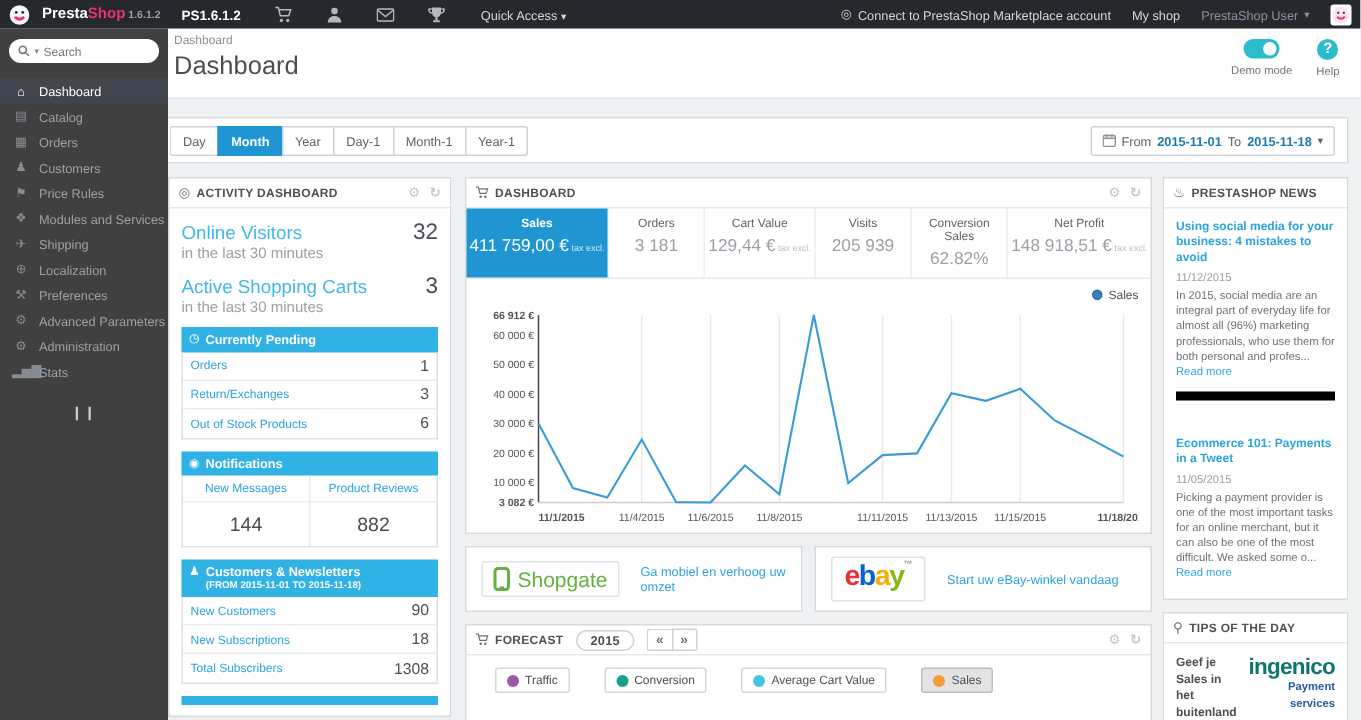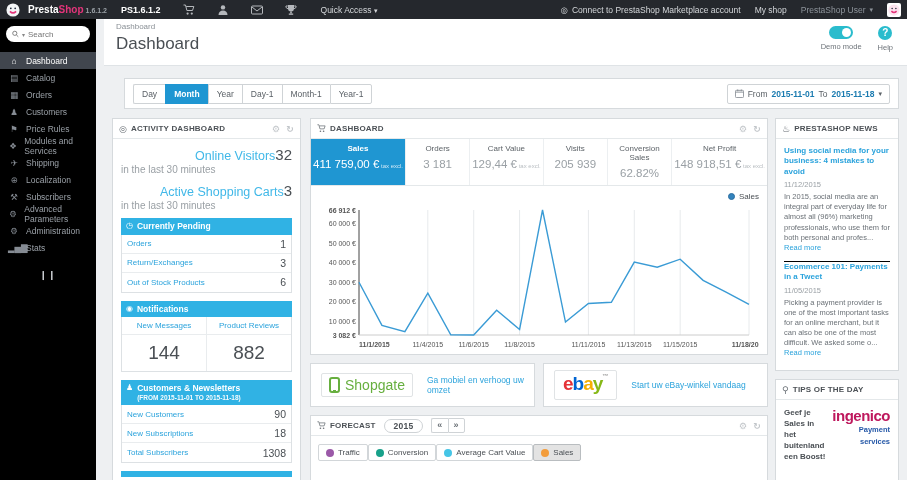--- a/index.html
+++ b/index.html
@@ -16,21 +16,21 @@
   .tb-shopver { font-size:9px; font-weight:bold; color:#fff; margin-left:6px; }
   .tb-ico { width:12px; height:12px; margin-left:14px; opacity:.85; }
   .tb-quick { margin-left:16px; font-size:8.5px; color:#d4d7da; cursor:pointer; }
   .tb-right { margin-left:auto; display:flex; align-items:center; gap:14px; padding-right:6px; font-size:8.5px; }
   .tb-link { color:#d4d7da; cursor:pointer; display:flex; align-items:center; gap:4px; }
   .tb-user { color:#8d939a; }
   .caret { font-size:7px; }
   .tb-avatar { width:14px; height:14px; border-radius:2px; background:#fff; display:flex; align-items:center; justify-content:center; overflow:hidden; }
 
   
-  #sidebar { position:absolute; top:19px; left:0; width:96px; bottom:0; background:#000000; z-index:20; }
+  #sidebar { position:absolute; top:19px; left:0; width:112px; bottom:0; background:#404040; z-index:20; }
   .search-wrap { margin:7px 6px 10px 6px; background:#fff; border-radius:9px; height:16px; display:flex; align-items:center; padding:0 6px; gap:3px; }
   .search-wrap input { border:none; outline:none; width:56px; font-size:8px; color:#555; background:transparent; font-family:inherit; }
   .search-wrap .sc { font-size:6px; color:#888; }
   .menu-item { height:17px; display:flex; align-items:center; padding-left:8px; gap:6px; cursor:pointer; color:#9aa0a7; }
   .menu-item .mi-ico { width:12px; text-align:center; font-size:8.5px; color:#858b93; }
   .menu-item .mi-label { font-size:8.5px; }
   .menu-item.active { background:#41464e; color:#fff; }
   .menu-item.active .mi-ico { color:#fff; }
   .sb-collapse { margin-top:14px; text-align:center; color:#c8cbcf; font-size:9px; letter-spacing:1px; cursor:pointer; }
 
@@ -40,21 +40,21 @@
   .breadcrumb { font-size:8px; color:#8a9096; }
   .page-title { font-size:17px; color:#4a4f54; font-weight:normal; margin-top:3px; }
   .header-tools { position:absolute; right:14px; top:7px; display:flex; gap:16px; text-align:center; }
   .tool { display:flex; flex-direction:column; align-items:center; gap:3px; cursor:pointer; }
   .toggle { width:24px; height:13px; border-radius:7px; background:#2abccd; position:relative; }
   .toggle .knob { position:absolute; right:2px; top:2px; width:9px; height:9px; border-radius:50%; background:#fff; }
   .help-circ { width:14px; height:14px; border-radius:50%; background:#2abccd; color:#fff; font-size:10px; font-weight:bold; line-height:14px; }
   .tool-label { font-size:7.5px; color:#6e747a; }
 
   
-  #toolbar { position:absolute; top:59px; left:20px; right:8px; height:31px; background:#fff; border:1px solid #d6dadd; display:flex; align-items:center; padding:0 8px; }
+  #toolbar { position:absolute; top:59px; left:0; right:8px; height:31px; background:#fff; border:1px solid #d6dadd; display:flex; align-items:center; padding:0 8px; }
   .seg { display:flex; }
   .seg button { border:1px solid #cfd3d6; border-right:none; background:#fff; color:#5a6066; font-size:8.5px; padding:4px 8px; cursor:pointer; font-family:inherit; }
   .seg button:first-child { border-radius:2px 0 0 2px; }
   .seg button:last-child { border-right:1px solid #cfd3d6; border-radius:0 2px 2px 0; }
   .seg button.active { background:#1f96d2; border-color:#1f96d2; color:#fff; font-weight:bold; }
   .date-btn { margin-left:auto; border:1px solid #cfd3d6; background:#fff; border-radius:2px; font-size:8.5px; color:#5a6066; padding:4px 7px; display:flex; align-items:center; gap:4px; cursor:pointer; }
   .date-btn b { color:#1b7bb0; }
 
   
   .col { position:absolute; top:99px; bottom:0; overflow:hidden; }
@@ -63,37 +63,37 @@
   #col-right { left:671px; width:124px; }
 
   .panel { background:#fff; border:1px solid #d6dadd; }
   .panel-h { height:20px; border-bottom:1px solid #e4e8ea; display:flex; align-items:center; gap:4px; padding:0 6px; font-size:8px; font-weight:bold; color:#4c5156; letter-spacing:.2px; }
   .panel-h .ph-ico { color:#6a7076; font-size:9px; display:flex; }
   .panel-h .ph-ctrl { margin-left:auto; display:flex; gap:6px; color:#c2c6ca; font-size:9px; }
   .panel-h .ph-ctrl span { cursor:pointer; }
 
   
   .act-body { padding:7px 8px; }
-  .stat-line { display:flex; align-items:baseline; justify-content:flex-end; }
+  .stat-line { display:flex; align-items:baseline; justify-content:space-between; }
   .stat-line .sl-label { color:#41b8e8; font-size:12.5px; cursor:pointer; }
   .stat-line .sl-value { font-size:15px; color:#4a4f54; }
   .stat-sub { font-size:10px; color:#9aa0a5; margin:1px 0 7px 0; }
   .blue-bar { background:#30b2e4; color:#fff; font-size:8.5px; font-weight:bold; padding:3px 5px; display:flex; gap:4px; margin-top:8px; line-height:1.25; }
   .blue-bar .bb-ico { font-size:8px; }
   .blue-bar .bb-sub { display:block; font-weight:bold; font-size:6.5px; opacity:.95; }
   .mini-table { border:1px solid #dde1e4; border-top:none; }
   .mini-row { display:flex; justify-content:space-between; align-items:center; height:19px; padding:0 5px; border-bottom:1px solid #e9ecee; cursor:pointer; }
   .mini-row:last-child { border-bottom:none; }
   .mini-row .mr-label { color:#2ba3dc; font-size:8px; }
   .mini-row .mr-value { color:#4a4f54; font-size:10.5px; }
   .notif-table { border:1px solid #dde1e4; border-top:none; display:flex; }
   .notif-col { flex:1; text-align:center; }
   .notif-col + .notif-col { border-left:1px solid #e9ecee; }
   .notif-col .nc-label { color:#2ba3dc; font-size:8px; padding:4px 0; border-bottom:1px solid #e9ecee; cursor:pointer; }
-  .notif-col .nc-value { font-size:19px; color:#4a4f54; padding:7px 0; }
+  .notif-col .nc-value { font-size:13px; color:#4a4f54; padding:7px 0; }
 
   
   .kpi-row { display:flex; border-bottom:1px solid #e4e8ea; }
   .kpi { flex:1; text-align:center; padding:5px 2px 6px 2px; border-right:1px solid #eceff1; cursor:pointer; }
   .kpi:last-child { border-right:none; }
   .kpi .k-label { font-size:8px; color:#5d6368; margin-bottom:5px; }
   .kpi .k-value { font-size:11.5px; color:#9aa0a5; white-space:nowrap; }
   .kpi .k-suffix { font-size:6px; color:#b9bec2; }
   .kpi.active { background:#1f96d2; }
   .kpi.active .k-label { color:#fff; font-weight:bold; }
@@ -114,40 +114,40 @@
   .ebay-logo { border:1px solid #e0e3e5; padding:2px 8px 4px 8px; border-radius:2px; background:#fff; font-weight:bold; font-size:19px; letter-spacing:-1px; }
   .ebay-tm { font-size:6px; color:#999; letter-spacing:0; vertical-align:top; }
 
   
   #forecast { margin-top:8px; height:120px; }
   .year-pill { border:1px solid #cfd3d6; border-radius:9px; padding:1px 9px; font-size:8.5px; color:#4a4f54; font-weight:bold; background:#fff; margin-left:4px; }
   .nav-btns { display:flex; margin-left:4px; }
   .nav-btns span { border:1px solid #cfd3d6; background:#fff; color:#6a7076; font-size:9px; line-height:13px; padding:0 5px; cursor:pointer; }
   .nav-btns span:first-child { border-right:none; border-radius:2px 0 0 2px; }
   .nav-btns span:last-child { border-radius:0 2px 2px 0; }
-  .fc-legend { display:flex; gap:0; padding:8px 7px; }
+  .fc-legend { display:flex; gap:23px; padding:8px 7px;margin-left:12px; }
   .fc-btn { display:flex; align-items:center; gap:4px; border:1px solid #d2d6d9; background:#fff; border-radius:2px; padding:3px 7px; font-size:8px; color:#4a4f54; cursor:pointer; }
   .fc-btn.active { background:#e3e3e3; border-color:#b9bdc0; }
   .fc-dot { width:8px; height:8px; border-radius:50%; }
 
   
   .news-body { padding:7px 8px 4px 8px; }
-  .article { padding-bottom:8px; margin-bottom:0; border-bottom:1px solid #000000; }
+  .article { padding-bottom:8px; margin-bottom:24px; border-bottom:6px solid #000000; }
   .article:last-of-type { border-bottom:none; margin-bottom:0; }
   .a-title { color:#2ba3dc; font-size:8px; font-weight:bold; line-height:1.3; cursor:pointer; }
   .a-date { color:#9aa0a5; font-size:7.5px; margin:3px 0; }
   .a-body { color:#6b7177; font-size:7.5px; line-height:1.35; }
   .a-more { color:#2ba3dc; cursor:pointer; }
   .news-more { text-align:center; color:#2ba3dc; font-size:8px; padding:6px 0 8px 0; cursor:pointer; }
   #tips { margin-top:8px; height:200px; }
   .tips-body { padding:8px; }
   .tips-top { display:flex; gap:4px; }
   .tips-headline { font-size:8px; font-weight:bold; color:#4a4f54; line-height:1.35; width:42px; flex:none; }
   .ing-logo { flex:1; text-align:right; }
-  .ing-main { font-size:15px; font-weight:bold; color:#be185d; letter-spacing:-.5px; line-height:1; }
+  .ing-main { font-size:15px; font-weight:bold; color:#0f766e; letter-spacing:-.5px; line-height:1; }
   .ing-sub { font-size:7.5px; font-weight:bold; color:#2457a7; line-height:1.1; white-space:pre-line; }
 
   svg.chart text { font-family:"Liberation Sans","DejaVu Sans",sans-serif; }
 </style>
 </head>
 <body>
 
 <div id="topbar">
   <div class="tb-left">
     <svg class="tb-logo" viewBox="0 0 16 16">
@@ -237,21 +237,21 @@
       <div class="menu-item">
         <span class="mi-ico">✈</span>
         <span class="mi-label">Shipping</span>
       </div>
       <div class="menu-item">
         <span class="mi-ico">⊕</span>
         <span class="mi-label">Localization</span>
       </div>
       <div class="menu-item">
         <span class="mi-ico">⚒</span>
-        <span class="mi-label">Subscribers</span>
+        <span class="mi-label">Preferences</span>
       </div>
       <div class="menu-item">
         <span class="mi-ico">⚙</span>
         <span class="mi-label">Advanced Parameters</span>
       </div>
       <div class="menu-item">
         <span class="mi-ico">⚙</span>
         <span class="mi-label">Administration</span>
       </div>
       <div class="menu-item">

